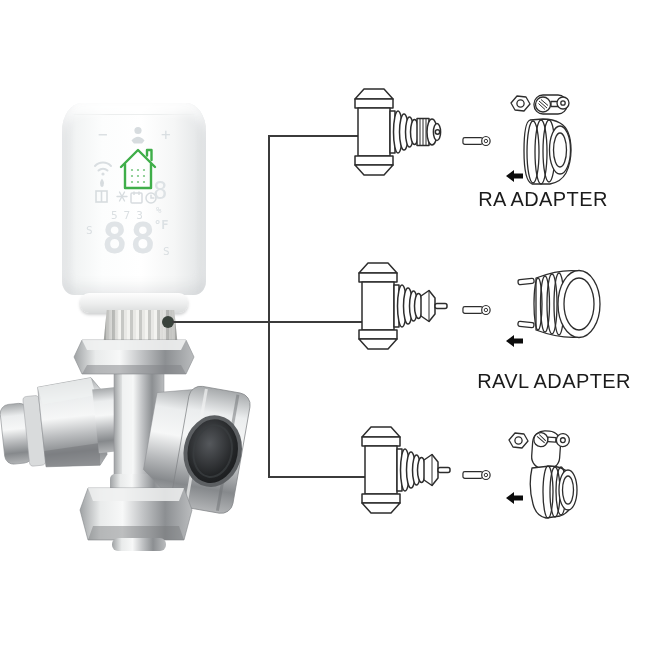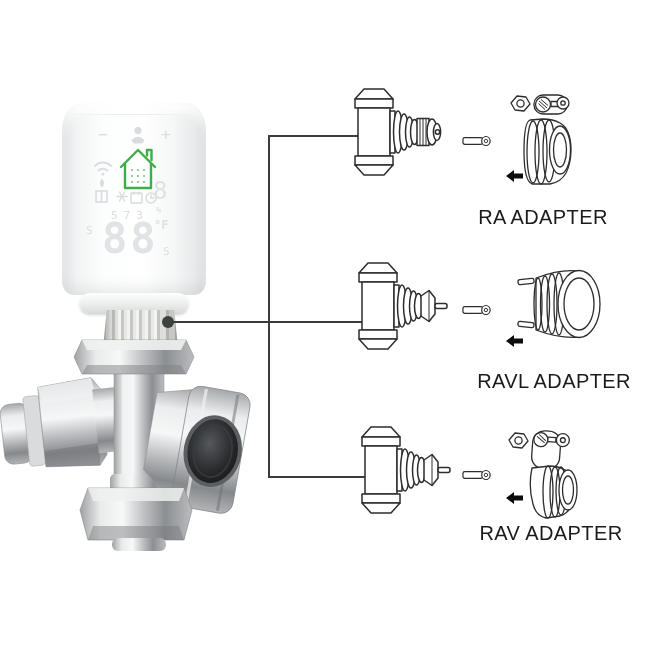--- a/index.html
+++ b/index.html
@@ -242,21 +242,21 @@
       <ellipse cx="28" cy="63" rx="6" ry="31" fill="none"></ellipse>
       <ellipse cx="36" cy="63" rx="6" ry="32" fill="none"></ellipse>
       <ellipse cx="44" cy="62" rx="6" ry="31" fill="none"></ellipse>
       <ellipse cx="55" cy="61" rx="10.5" ry="24"></ellipse>
       <ellipse cx="55" cy="61" rx="6.5" ry="17" fill="none"></ellipse>
     </g>
   </svg>
   <svg class="abs" style="left:506px;top:170px;width:17px;height:12px" viewBox="0 0 17 12">
       <use href="#sym-arrow"></use>
     </svg>
-  <div class="adapter-label" style="left:448px;top:207px;">RA ADAPTER</div>
+  <div class="adapter-label" style="left:448px;top:189px;">RA ADAPTER</div>
 
   <svg class="abs" style="left:350px;top:259px;width:100px;height:94px" viewBox="0 0 100 94">
       <use href="#sym-valve-pin"></use>
     </svg>
   <svg class="abs" style="left:462px;top:303px;width:30px;height:14px" viewBox="0 0 32 14">
       <use href="#sym-pin"></use>
     </svg>
   <svg class="abs" style="left:516px;top:262px;width:92px;height:84px" viewBox="0 0 92 84">
     <g stroke="#2d2d2d" stroke-width="1.3" fill="#fff" stroke-linejoin="round">
       <rect x="2" y="17" width="16" height="5" rx="2" transform="rotate(-6 10 19)"></rect>
@@ -300,15 +300,14 @@
       <ellipse cx="46" cy="68" rx="5" ry="26" fill="none"></ellipse>
       <ellipse cx="53" cy="68" rx="5" ry="25" fill="none"></ellipse>
       <ellipse cx="59" cy="67" rx="5" ry="24" fill="none"></ellipse>
       <ellipse cx="66" cy="66" rx="9" ry="20"></ellipse>
       <ellipse cx="66" cy="66" rx="5.5" ry="14" fill="none"></ellipse>
     </g>
   </svg>
   <svg class="abs" style="left:506px;top:492px;width:17px;height:12px" viewBox="0 0 17 12">
       <use href="#sym-arrow"></use>
     </svg>
-  <div class="adapter-label" style="left:456px;top:523px;">RAV ADAPTER</div>
 
 </div>
 
 </body></html>

